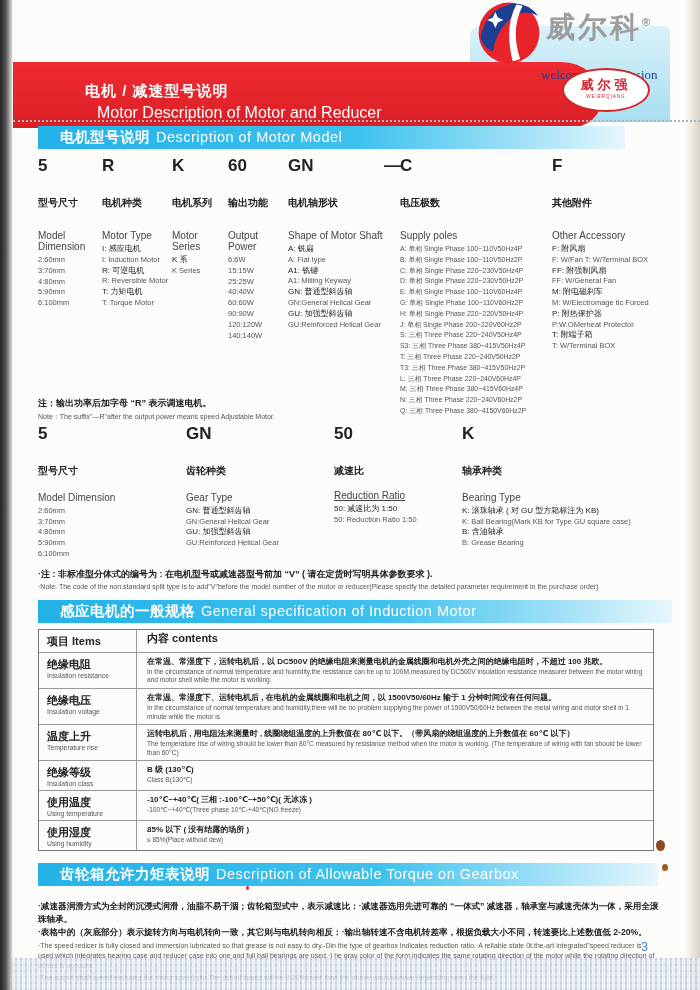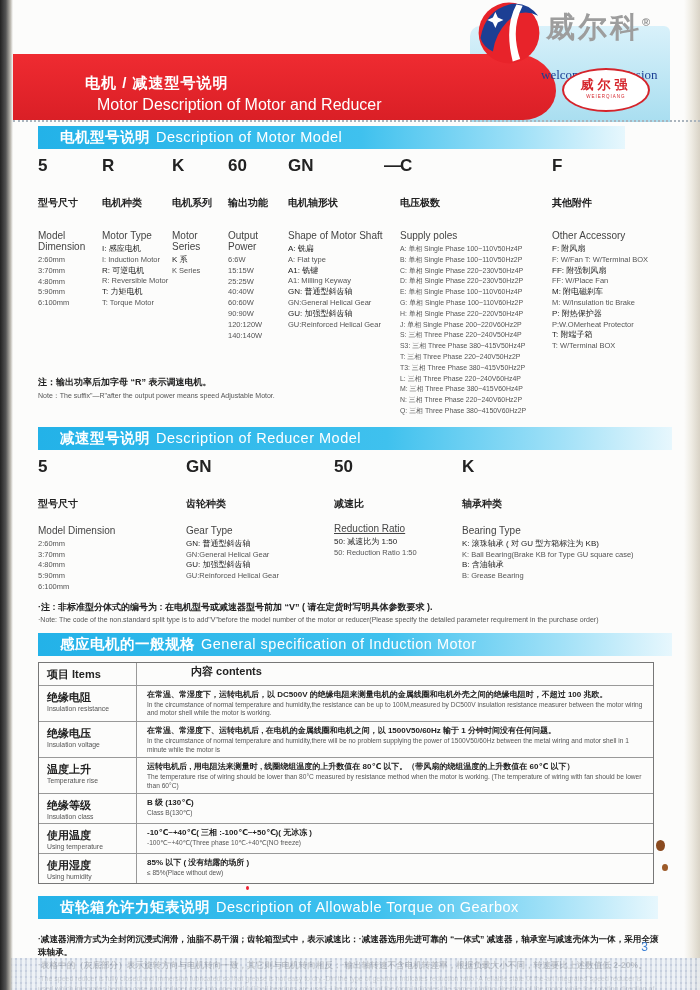--- a/index.html
+++ b/index.html
@@ -7,23 +7,23 @@
        background:#fcfcfb;font-family:"Liberation Sans","DejaVu Sans",sans-serif;color:#333;}
   
   .edge-left{position:absolute;left:0;top:0;width:13px;height:990px;
      background:linear-gradient(to right,#222 0%,#555 45%,#b9b6ae 80%,rgba(250,250,248,0));z-index:5;}
   .edge-right{position:absolute;right:0;top:0;width:16px;height:990px;
      background:linear-gradient(to left,#d9d3c6 0%,#efece4 55%,rgba(252,252,251,0));z-index:1;}
   .speck{position:absolute;border-radius:50%;z-index:6;}
   
   .logo-cyan{position:absolute;left:470px;top:26px;width:200px;height:96px;
      background:linear-gradient(180deg,#d9f1fa,#a9def0);border-radius:10px 6px 0 0;}
-  .red-band{position:absolute;left:13px;top:54px;width:543px;height:66px;z-index:2;
+  .red-band{position:absolute;left:13px;top:62px;width:543px;height:66px;z-index:2;
      background:linear-gradient(180deg,#ef2b31,#da1f26);
-     border-radius:0 64px 52px 0 / 0 58px 46px 0;}
+     border-radius:0 64px 52px 0 / 0 58px 46px 0;padding-left:46px;}
   .band-cn{position:absolute;left:72px;bottom:27px;color:#fff;font-size:15px;font-weight:bold;letter-spacing:1px;}
   .band-en{position:absolute;left:84px;bottom:6px;color:#fff;font-size:16px;}
   .emblem{position:absolute;left:478px;top:2px;width:62px;height:62px;z-index:3;}
   .brand{position:absolute;left:546px;top:8px;z-index:3;font-size:29px;font-weight:bold;color:#9d9d9d;letter-spacing:3px;}
   .brand sup{font-size:11px;color:#8a8a8a;}
   .subtitle{position:absolute;left:541px;top:50px;z-index:3;font-size:13px;color:#1c3f94;
      font-family:"Liberation Serif","DejaVu Serif",serif;margin-top:17px;}
   .badge{position:absolute;left:562px;top:68px;width:84px;height:40px;z-index:3;
      border:2px solid #d5242b;border-radius:50%;background:#fff;text-align:center;}
   .badge-cn{font-size:13px;font-weight:bold;color:#d5242b;letter-spacing:4px;margin-top:6px;}
@@ -39,25 +39,25 @@
   .rgrid{display:grid;grid-template-columns:148px 148px 128px 204px;margin-top:7px;}
   .code{font-size:17px;font-weight:bold;color:#222;}
   .cnl{font-size:10px;font-weight:bold;color:#222;margin-top:20px;}
   .enl{font-size:10px;color:#444;margin-top:20px;margin-bottom:3px;}
   .list div{font-size:7.5px;line-height:10.8px;color:#555;white-space:nowrap;}
   .list div.cn{font-weight:normal;color:#222;font-size:8px;}
   .list.tight div{font-size:6.9px;}
   .note{margin-top:8px;}
   .note-cn{font-size:9px;font-weight:bold;color:#222;}
   .note-en{font-size:7px;color:#555;margin-top:2px;}
-  .m-note{position:absolute;left:0;top:220px;width:330px;}
+  .m-note{position:absolute;left:0;top:241px;width:330px;}
   
   .spec-table{border:1.5px solid #777;margin-top:6px;width:614px;}
   .trow{display:grid;grid-template-columns:98px 1fr;border-top:1px solid #999;}
-  .trow:first-child{border-top:none;gap:44px;}
+  .trow:first-child{border-top:none;}
   .tl{border-right:1px solid #999;padding:4px 4px 3px 8px;}
   .th .tl-cn,.th .tc-cn{font-size:11px;font-weight:bold;color:#222;}
   .tl-cn{font-size:11px;font-weight:bold;color:#222;}
   .tl-en{font-size:6.8px;color:#555;}
   .tc{padding:3px 6px 3px 10px;}
   .tc-cn{font-size:8px;font-weight:bold;color:#222;line-height:11px;}
   .tc-en{font-size:6.6px;color:#555;line-height:8.6px;margin-top:1px;}
   
   .bullets{margin-top:14px;}
   .b-cn{font-size:8.6px;font-weight:bold;color:#222;line-height:13px;}
@@ -196,38 +196,35 @@
         </div>
     </div>
     <div>
       <div class="code">F</div>
       <div class="cnl">其他附件</div>
       <div class="enl">Other Accessory</div>
       <div class="list">
           <div class="cn">F: 附风扇</div>
           <div>F: W/Fan T: W/Terminal BOX</div>
           <div class="cn">FF: 附强制风扇</div>
-          <div>FF: W/Place Fan</div>
+          <div>FF: W/General Fan</div>
           <div class="cn">M: 附电磁刹车</div>
-          <div>M: W/Insulation tic Brake</div>
+          <div>M: W/Electromage tic Forced</div>
           <div class="cn">P: 附热保护器</div>
           <div>P:W.OMerheat Protector</div>
           <div class="cn">T: 附端子箱</div>
           <div>T: W/Terminal BOX</div>
         </div>
     </div>
     <div class="m-note">
       <div class="note-cn">注：输出功率后加字母 “R” 表示调速电机。</div>
       <div class="note-en">Note：The suffix"—R"after the output power means speed Adjustable Motor.</div>
     </div>
   </div>
 
-  <div class="bar" style="width:612px;margin-top:10px;">
-    <b>减速型号说明</b><span>Description of Reducer Model</span>
-  </div>
   <div class="rgrid">
     <div>
       <div class="code">5</div>
       <div class="cnl">型号尺寸</div>
       <div class="enl" style="margin-top:14px;">Model Dimension</div>
       <div class="list">
           <div>2:60mm</div>
           <div>3:70mm</div>
           <div>4:80mm</div>
           <div>5:90mm</div>
@@ -253,21 +250,21 @@
           <div class="cn">50: 减速比为 1:50</div>
           <div>50: Reduction Ratio 1:50</div>
         </div>
     </div>
     <div>
       <div class="code">K</div>
       <div class="cnl">轴承种类</div>
       <div class="enl" style="margin-top:14px;">Bearing Type</div>
       <div class="list">
           <div class="cn">K: 滚珠轴承 ( 对 GU 型方箱标注为 KB)</div>
-          <div>K: Ball Bearing(Brake KB for Type GU square case)</div>
+          <div>K: Ball Bearing(Mark KB for Type GU square case)</div>
           <div class="cn">B: 含油轴承</div>
           <div>B: Grease Bearing</div>
         </div>
     </div>
   </div>
   <div class="note">
     <div class="note-cn">·注 : 非标准型分体式的编号为 : 在电机型号或减速器型号前加 “V” ( 请在定货时写明具体参数要求 ).</div>
     <div class="note-en">·Note: The code of the non.standard split type is to add"V"before the model number of the motor or reducer(Please specify the detailed parameter requirement in the purchase order)</div>
   </div>
 

